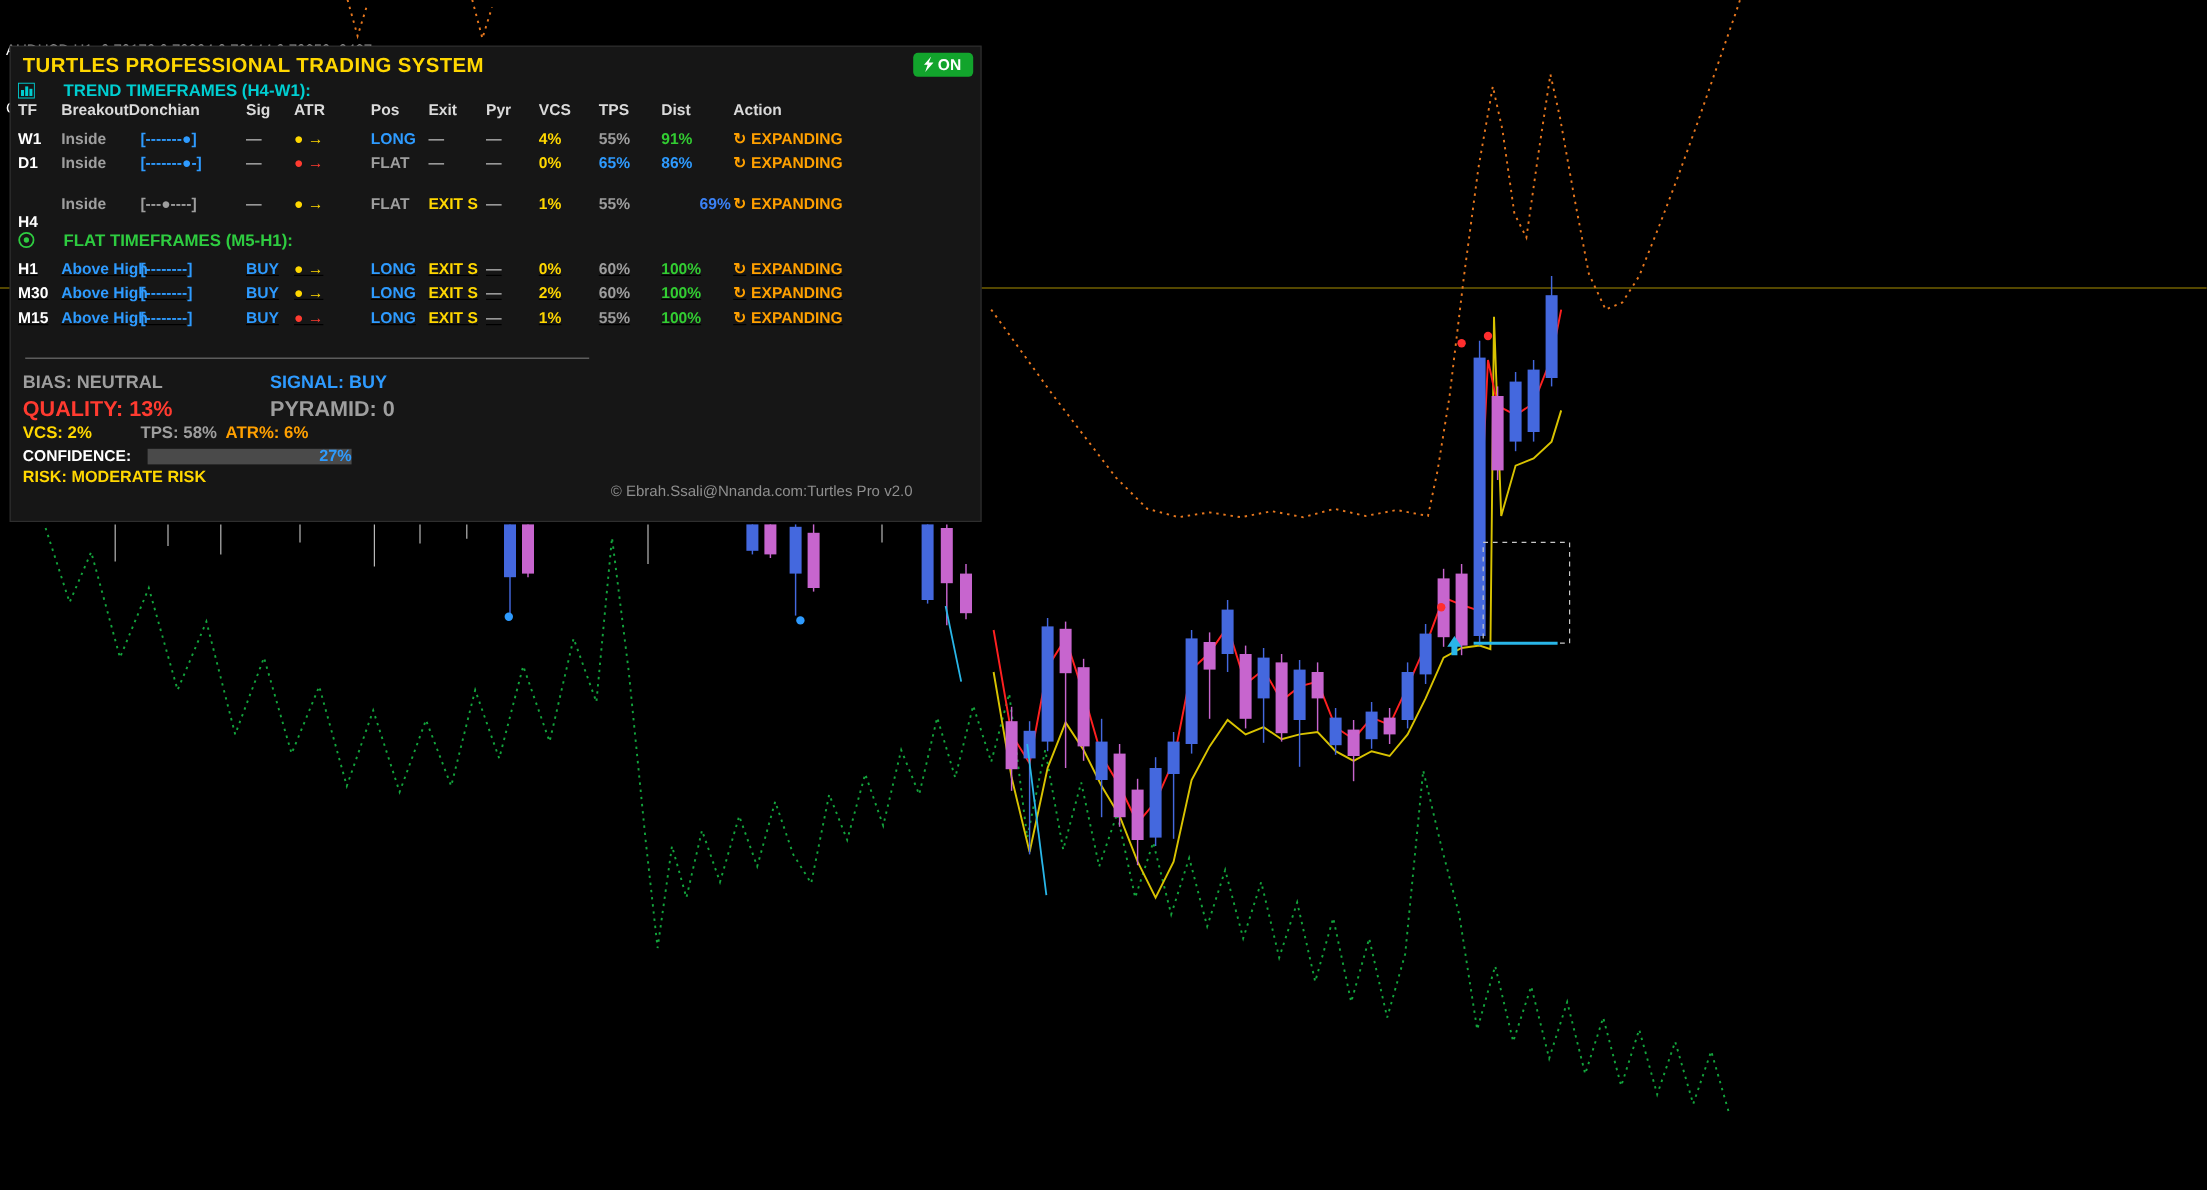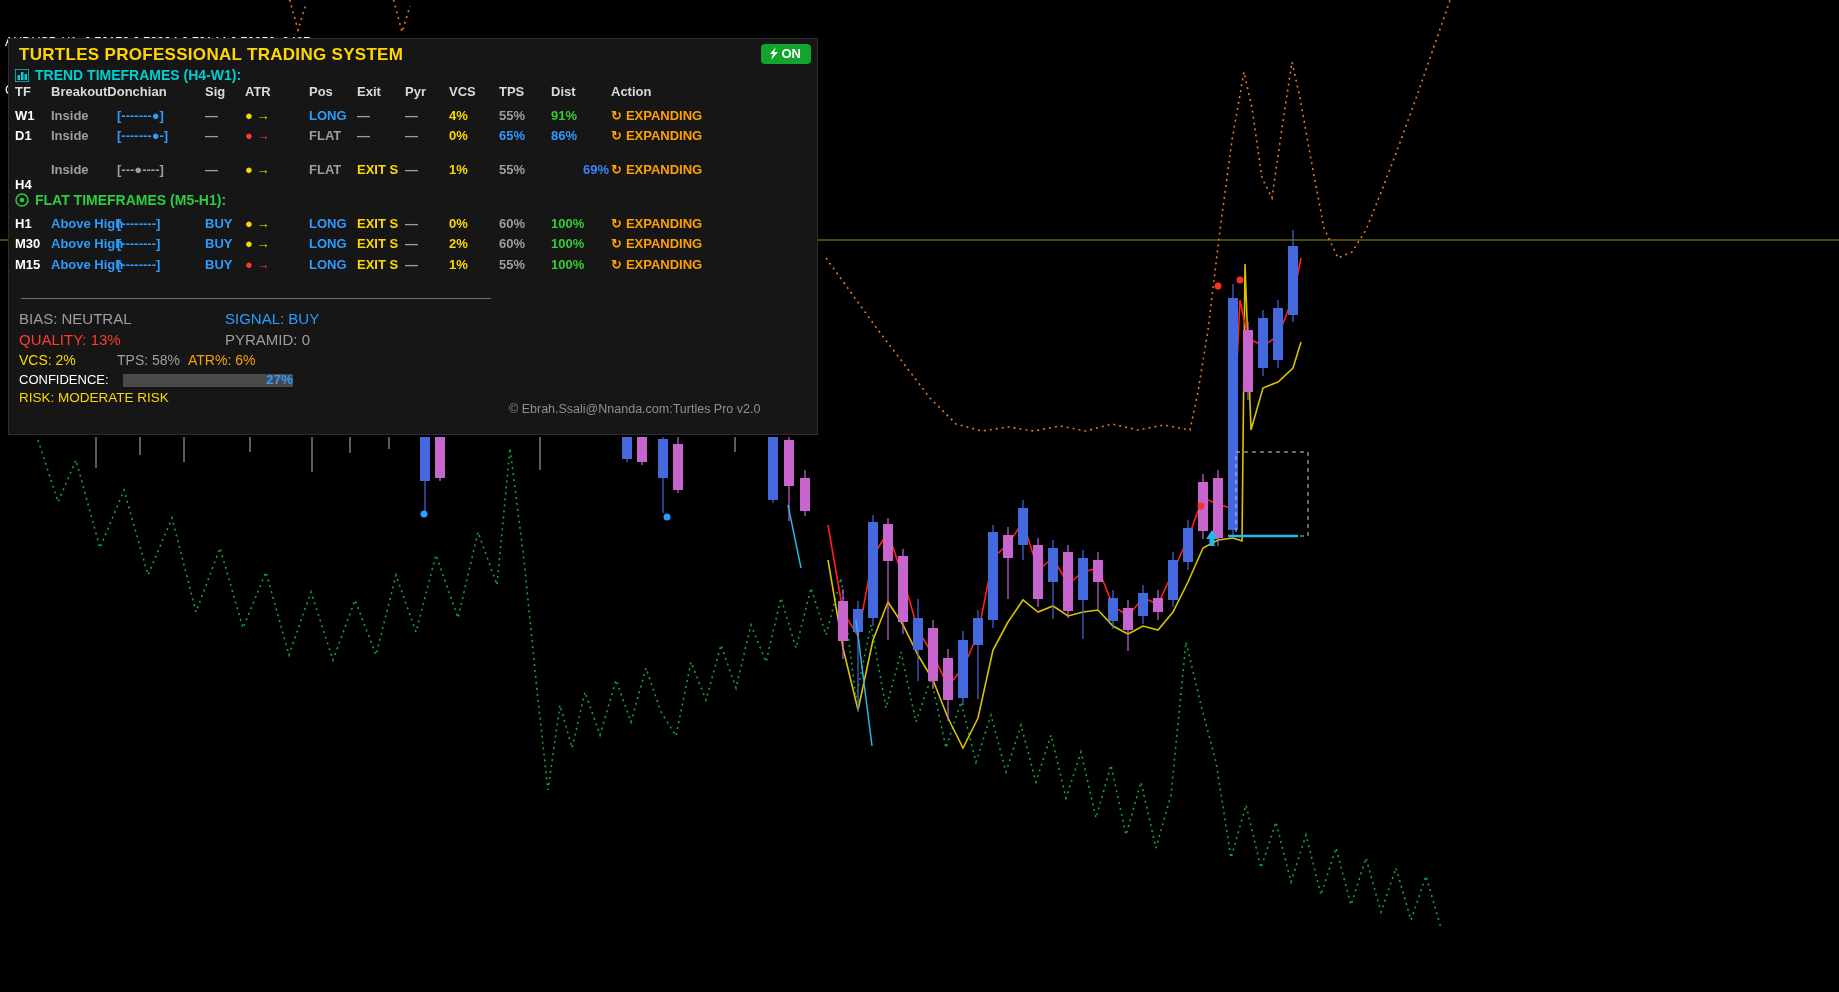--- a/index.html
+++ b/index.html
@@ -4,38 +4,38 @@
 <style>
   html,body{margin:0;padding:0;background:#000;}
   body{width:1839px;height:992px;position:relative;overflow:hidden;
        font-family:"Liberation Sans", sans-serif;-webkit-font-smoothing:antialiased;}
   #chart-svg{position:absolute;left:0;top:0;}
   #ohlc-header{position:absolute;left:5px;top:2px;color:#fff;font-size:12.5px;line-height:16px;white-space:pre;z-index:3;}
   #panel{position:absolute;left:8px;top:38px;width:810px;height:397px;background:#161616;border:1px solid #2e2e2e;box-sizing:border-box;z-index:5;}
   #panel-title{position:absolute;left:10px;top:6px;font-size:17px;font-weight:700;color:#FFD700;letter-spacing:.3px;}
   #on-button{position:absolute;right:6px;top:5px;background:#12A42C;color:#fff;font-size:13px;font-weight:700;
              border-radius:4px;padding:2px 10px 3px 8px;display:flex;align-items:center;gap:4px;cursor:pointer;}
-  .section-title{position:absolute;left:6px;font-size:14px;font-weight:700;display:flex;align-items:center;gap:6px;}
+  .section-title{position:absolute;left:6px;font-size:14px;font-weight:700;display:flex;align-items:center;gap:24px;}
   #trend-title{top:28px;color:#00CED1;}
   #entry-title{top:153px;color:#2ECC40;}
   .tgrid{position:absolute;left:6px;right:6px;display:grid;
          grid-template-columns:36px 66px 88px 40px 64px 48px 48px 44px 50px 52px 60px auto;}
   #thead{top:45px;}
   .hcell{color:#DADADA;font-weight:700;font-size:13px;white-space:nowrap;}
   #trend-rows{top:66px;position:absolute;left:6px;right:6px;}
-  #entry-rows{top:174px;position:absolute;left:6px;right:6px;}
+  #entry-rows{top:174px;position:absolute;left:6px;right:6px;text-decoration:underline;}
   .trow{display:grid;grid-template-columns:36px 66px 88px 40px 64px 48px 48px 44px 50px 52px 60px auto;height:20.5px;align-items:center;}
   .tcell{font-size:13px;font-weight:600;white-space:nowrap;overflow:visible;}
   .c-tf{font-weight:700;}
   .act-icon{margin-right:4px;font-weight:700;}
   #divider{position:absolute;left:12px;top:259px;width:470px;height:1px;background:#6e6e6e;}
   .sumrow{position:absolute;left:6px;right:6px;height:18px;}
-  .sumitem{position:absolute;white-space:nowrap;font-weight:400;}
+  .sumitem{position:absolute;white-space:nowrap;font-weight:700;}
   #row-bias{top:271px;font-size:15px;}
-  #row-quality{top:292px;font-size:15px;}
+  #row-quality{top:292px;font-size:18px;}
   #row-vcs{top:313px;font-size:14px;}
   #row-conf{top:333px;font-size:13px;}
   #row-risk{top:351px;font-size:13.5px;}
   #conf-track{position:absolute;left:108px;top:2px;width:170px;height:13px;background:#4a4a4a;}
   #conf-fill{height:100%;background:#1E90FF;}
   #conf-pct{position:absolute;left:230px;top:0px;width:48px;text-align:right;color:#2E9BFF;font-weight:700;font-size:13.5px;}
   #watermark{position:absolute;left:500px;top:363px;color:#8f8f8f;font-size:12.5px;font-weight:400;white-space:nowrap;}
 </style>
 </head>
 <body>

